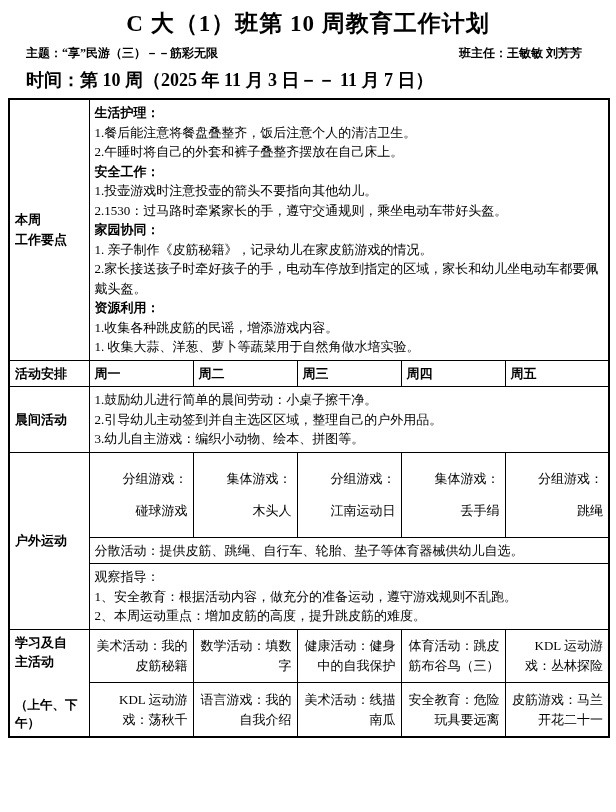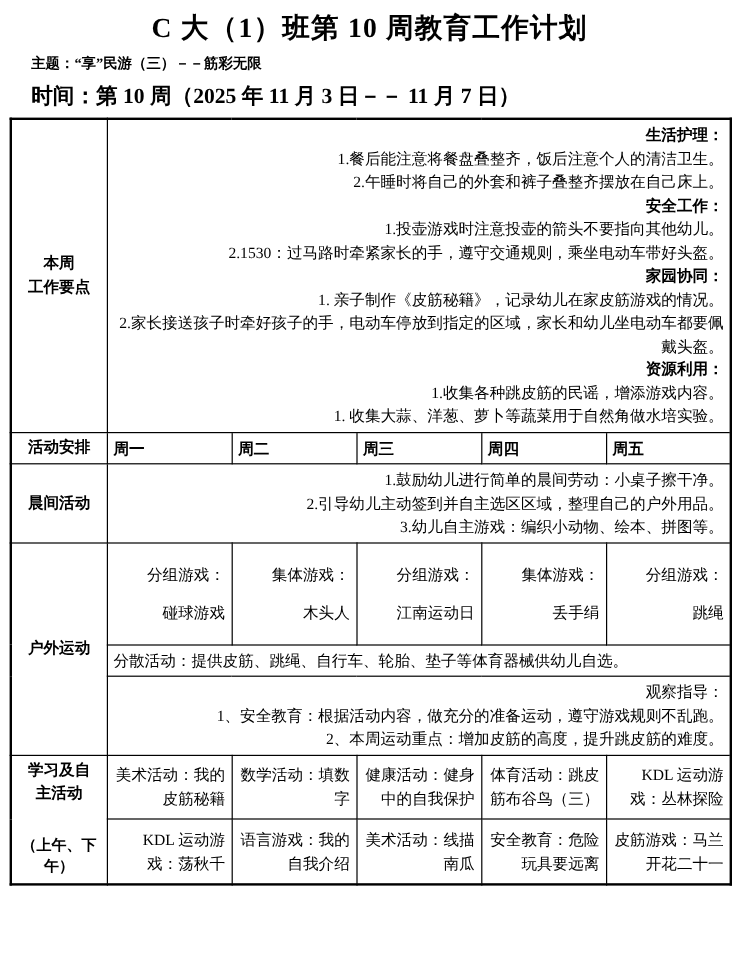--- a/index.html
+++ b/index.html
@@ -56,34 +56,31 @@
     border: 2px solid #000;
   }
   table.plan td {
     border: 1px solid #000;
     vertical-align: middle;
     padding: 3px 5px;
     font-size: 13px;
     line-height: 1.5;
   }
   td.label {
-    text-align: center;
     font-weight: bold;
     font-size: 14px;
     line-height: 1.6;
-    font-family: Liberation Mono, monospace;
   }
   td.body {
     vertical-align: top;
     text-align: left;
   }
   td.body p {
     margin: 0;
     padding: 0;
-    text-align: right;
   }
   td.body p.sec {
     font-weight: bold;
   }
   .daycell {
     text-align: left;
     font-weight: bold;
     font-size: 14px;
   }
   .actcell {
@@ -99,20 +96,21 @@
 </style>
 </head>
 <body>
 
 <div class="page">
 
   <div class="doc-title">C 大（1）班第 10 周教育工作计划</div>
 
   <div class="head-line">
     <span class="left"><span>主题：</span><span>“享”民游（三）－－筋彩无限</span></span>
+    <span class="right"><span>班主任：</span><span>王敏敏  刘芳芳</span></span>
   </div>
 
   <div class="time-line">
     <span>时间：</span><span>第 10 周（2025 年  11 月  3 日－－  11 月 7 日）</span>
   </div>
 
   <table class="plan">
     <colgroup>
       <col style="width:80px">
       <col style="width:104px">

